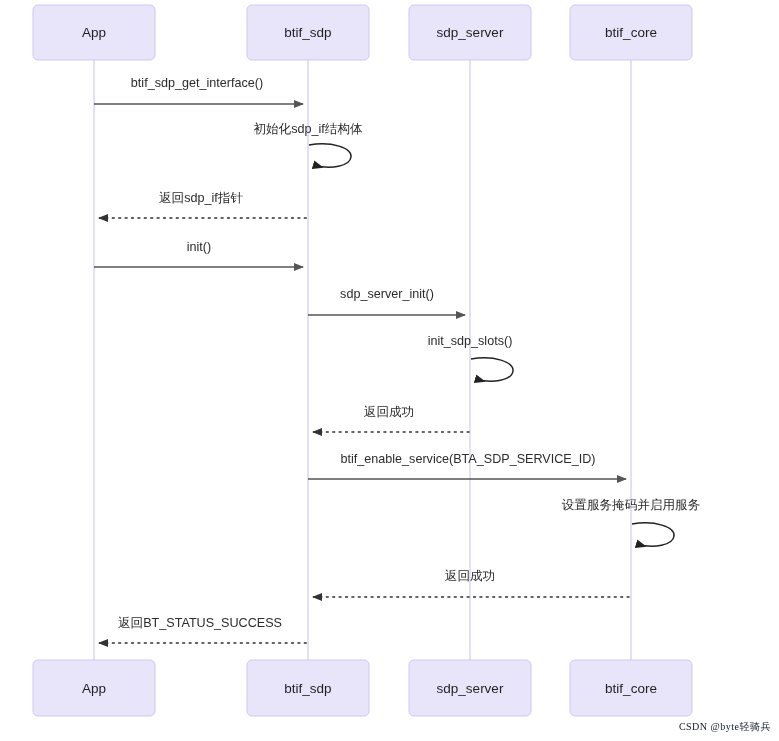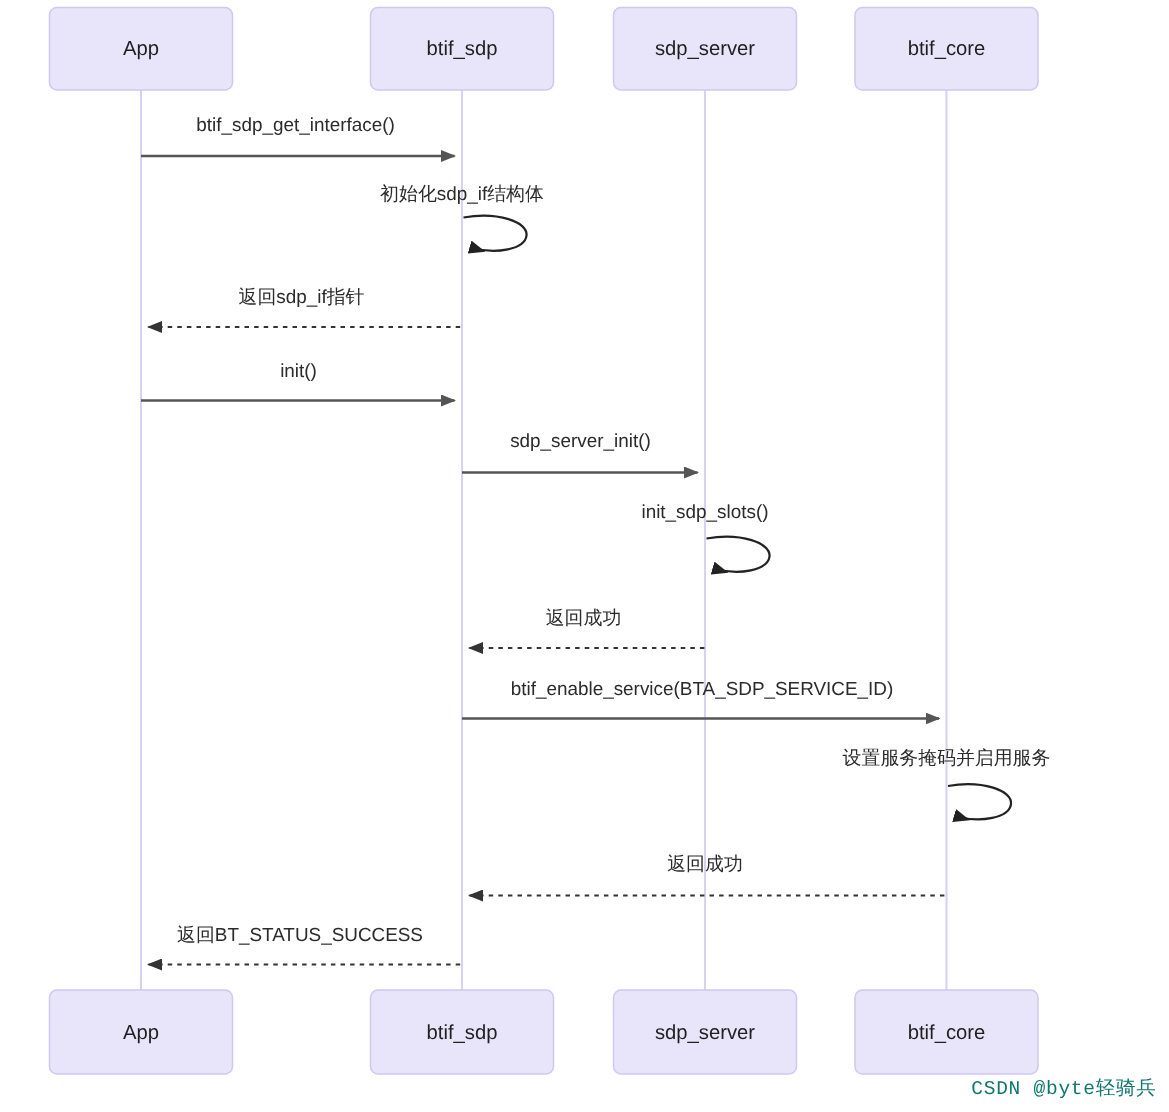--- a/index.html
+++ b/index.html
@@ -66,23 +66,23 @@
     font-family: "Liberation Sans", "DejaVu Sans", sans-serif;
     font-size: 12.6px;
     fill: #2b2b2b;
     text-anchor: middle;
     dominant-baseline: alphabetic;
   }
   .watermark {
     position: absolute;
     right: 8px;
     bottom: 7px;
-    font-family: Liberation Mono, monospace;
-    font-size: 13px;
-    color: #0f766e;
+    font-family: Liberation Serif, serif;
+    font-size: 10px;
+    color: #0f172a;
     letter-spacing: 0.5px;
     white-space: nowrap;
     user-select: none;
   }
 </style>
 </head>
 <body>
 
 <div id="diagram-root">
 

